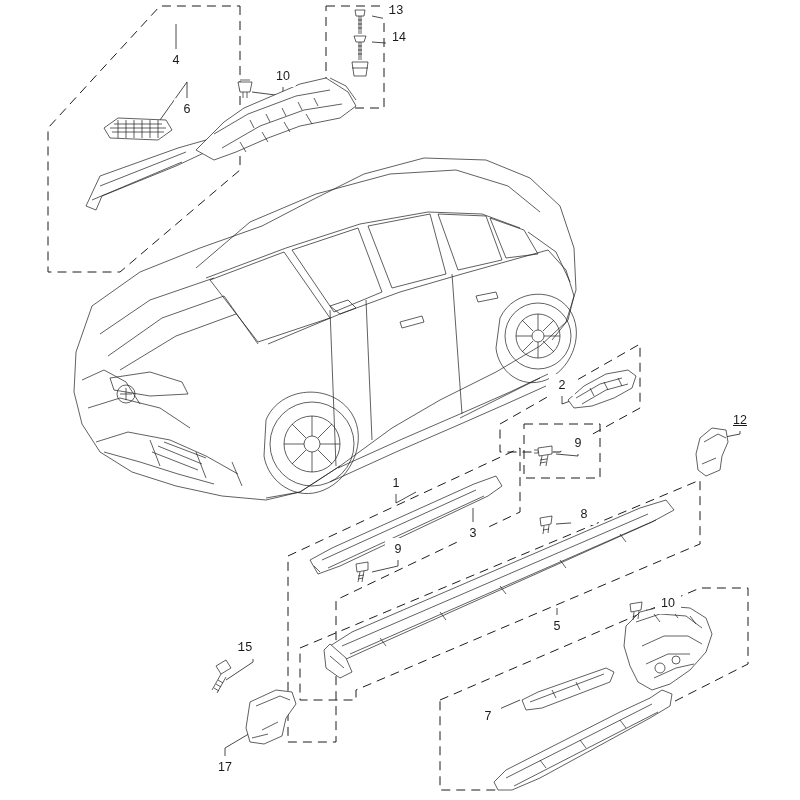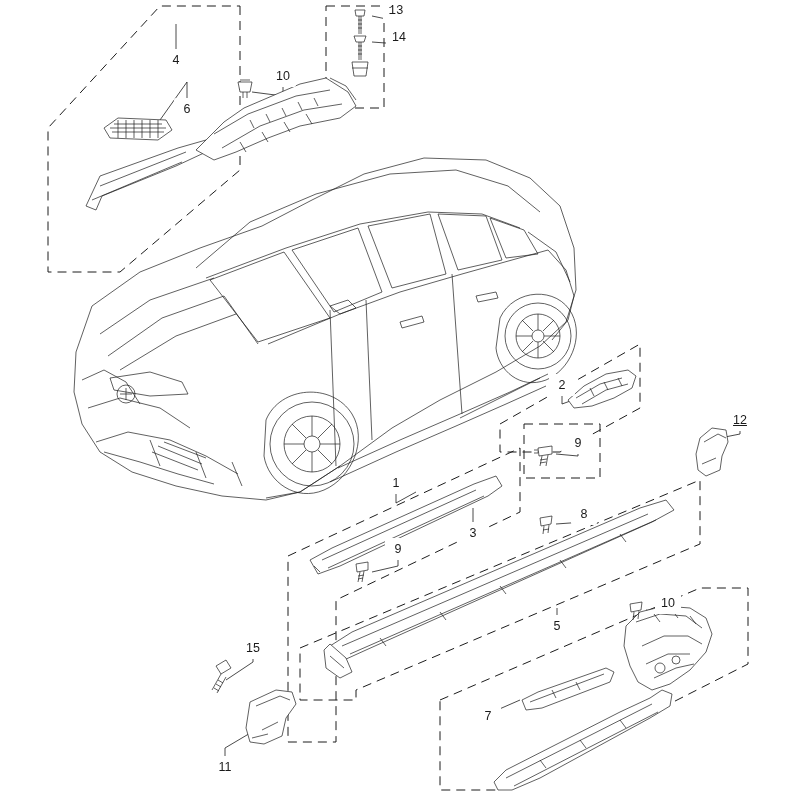--- a/index.html
+++ b/index.html
@@ -306,19 +306,19 @@
   <div class="callout" style="left:473px; top:533px;">3</div>
   <div class="callout" style="left:176px; top:60px;">4</div>
   <div class="callout" style="left:557px; top:626px;">5</div>
   <div class="callout" style="left:187px; top:109px;">6</div>
   <div class="callout" style="left:488px; top:716px;">7</div>
   <div class="callout" style="left:584px; top:514px;">8</div>
   <div class="callout" style="left:398px; top:549px;">9</div>
   <div class="callout" style="left:578px; top:443px;">9</div>
   <div class="callout" style="left:283px; top:76px;">10</div>
   <div class="callout" style="left:668px; top:603px;">10</div>
-  <div class="callout" style="left:225px; top:767px;">11</div>
+  <div class="callout" style="left:225px; top:767px;">17</div>
   <div class="callout" style="left:740px; top:420px;text-decoration:underline;">12</div>
   <div class="callout" style="left:396px; top:11px;font-family:Liberation Mono, monospace;">13</div>
   <div class="callout" style="left:399px; top:37px;">14</div>
-  <div class="callout" style="left:253px; top:648px;">15</div>
+  <div class="callout" style="left:245px; top:648px;font-family:Liberation Mono, monospace;">15</div>
 
 </div>
 
 </body></html>

